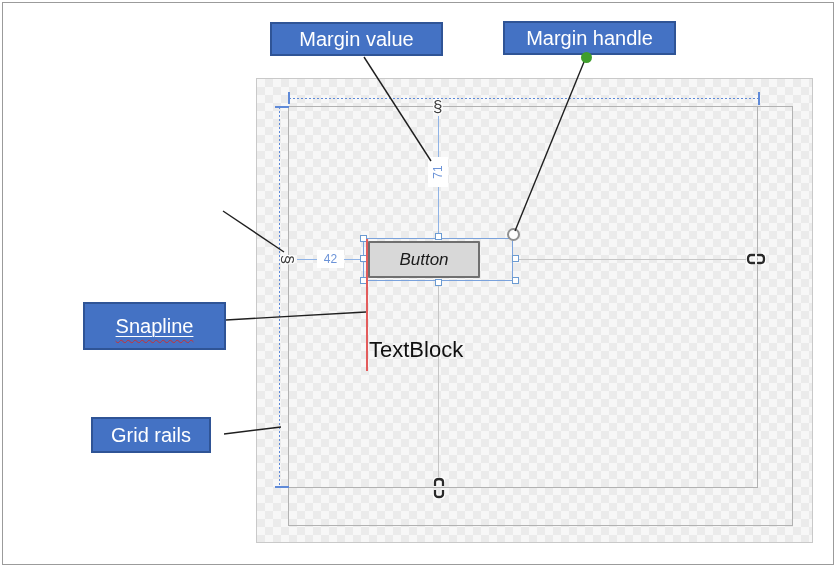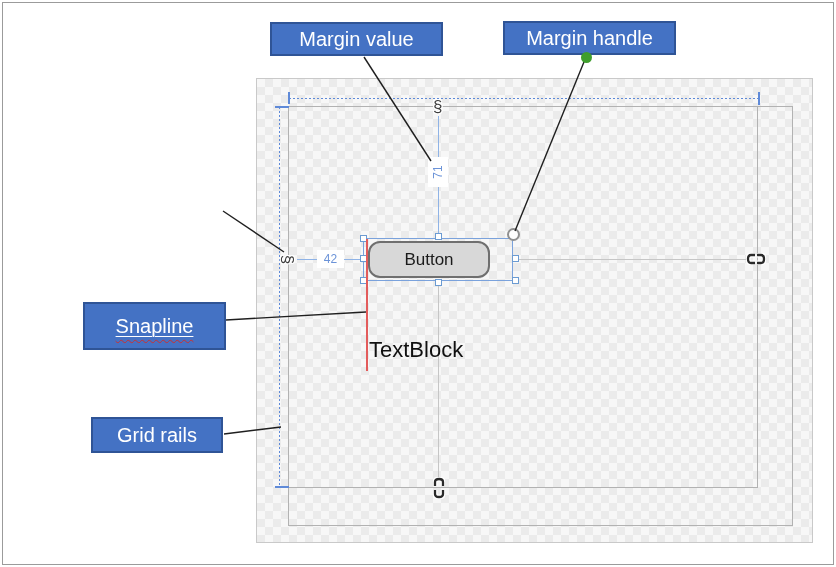--- a/index.html
+++ b/index.html
@@ -30,42 +30,42 @@
   .mline-h{position:absolute;left:297px;top:259px;width:66px;height:1px;background:#8fb3e6;}
   .gline-h{position:absolute;left:516px;top:259px;width:231px;height:1px;background:#c6c6c6;}
   .gline-v{position:absolute;left:438px;top:284px;width:1px;height:193px;background:#c6c6c6;}
   .chip{position:absolute;background:#fff;color:#6b93d8;font-size:12px;
     display:flex;align-items:center;justify-content:center;}
   .chip-71{left:428px;top:157px;width:20px;height:30px;}
   .chip-71 span{transform:rotate(-90deg);}
   .chip-42{left:317px;top:250px;width:27px;height:18px;}
   
   .sel-rect{position:absolute;left:363px;top:238px;width:150px;height:43px;border:1px solid #7aa2dc;}
-  .btn{position:absolute;left:368px;top:241px;width:122px;height:37px;background:#d8d8d8;
+  .btn{position:absolute;left:368px;top:241px;width:112px;height:37px;background:#d8d8d8;
     border:2px solid #6f6f6f;color:#1b1b1b;font-size:17px;
-    display:flex;align-items:center;justify-content:center;border-radius:12px;}
+    display:flex;align-items:center;justify-content:center;border-radius:1px;font-style:italic;}
   .handle{position:absolute;width:7px;height:7px;background:#fff;border:1px solid #6b9bd2;}
   .circle-handle{position:absolute;left:507px;top:228px;width:13px;height:13px;background:#fdfdfd;
     border:2px solid #8f8f8f;border-radius:50%;}
   .snapline{position:absolute;left:366px;top:239px;width:2px;height:132px;background:#e35b5b;z-index:5;}
   .textblock{position:absolute;left:369px;top:337px;color:#101010;font-size:22px;}
   
   .anchor{position:absolute;color:#3e3e3e;font-size:17px;line-height:1;z-index:4;
     text-shadow:-1px 0 #fff,1px 0 #fff,0 -1px #fff,0 1px #fff,-1px -1px #fff,1px 1px #fff,1px -1px #fff,-1px 1px #fff;}
   .anchor-top{left:433px;top:98px;}
   .anchor-left{left:283px;top:251px;transform:rotate(90deg);}
   .bchain{position:absolute;z-index:4;}
   
   .lbl{position:absolute;background:#4472c4;border:2px solid #2f5496;color:#ffffff;
     font-size:20px;display:flex;align-items:center;justify-content:center;z-index:8;}
   .lbl-margin-value{left:270px;top:22px;width:173px;height:34px;}
   .lbl-resize-handle{left:503px;top:21px;width:173px;height:34px;}
   .lbl-margin-adorner{left:23px;top:190px;width:200px;height:34px;}
   .lbl-snapline{left:83px;top:302px;width:143px;height:48px;}
-  .lbl-grid-rails{left:91px;top:417px;width:132px;height:36px;}
+  .lbl-grid-rails{left:91px;top:417px;width:120px;height:36px;}
   .wavy{text-decoration:underline wavy #cc2f2f;text-decoration-thickness:1px;text-underline-offset:6px;}
   .white-ul{text-decoration:underline solid #ffffff;text-decoration-thickness:1px;text-underline-offset:3px;}
   .callouts{position:absolute;left:0;top:0;width:836px;height:567px;pointer-events:none;z-index:7;}
   .green-dot{position:absolute;left:581px;top:52px;width:11px;height:11px;border-radius:50%;
     background:#3f9e2d;z-index:9;}
 </style>
 </head>
 <body>
 
 <div class="page">

